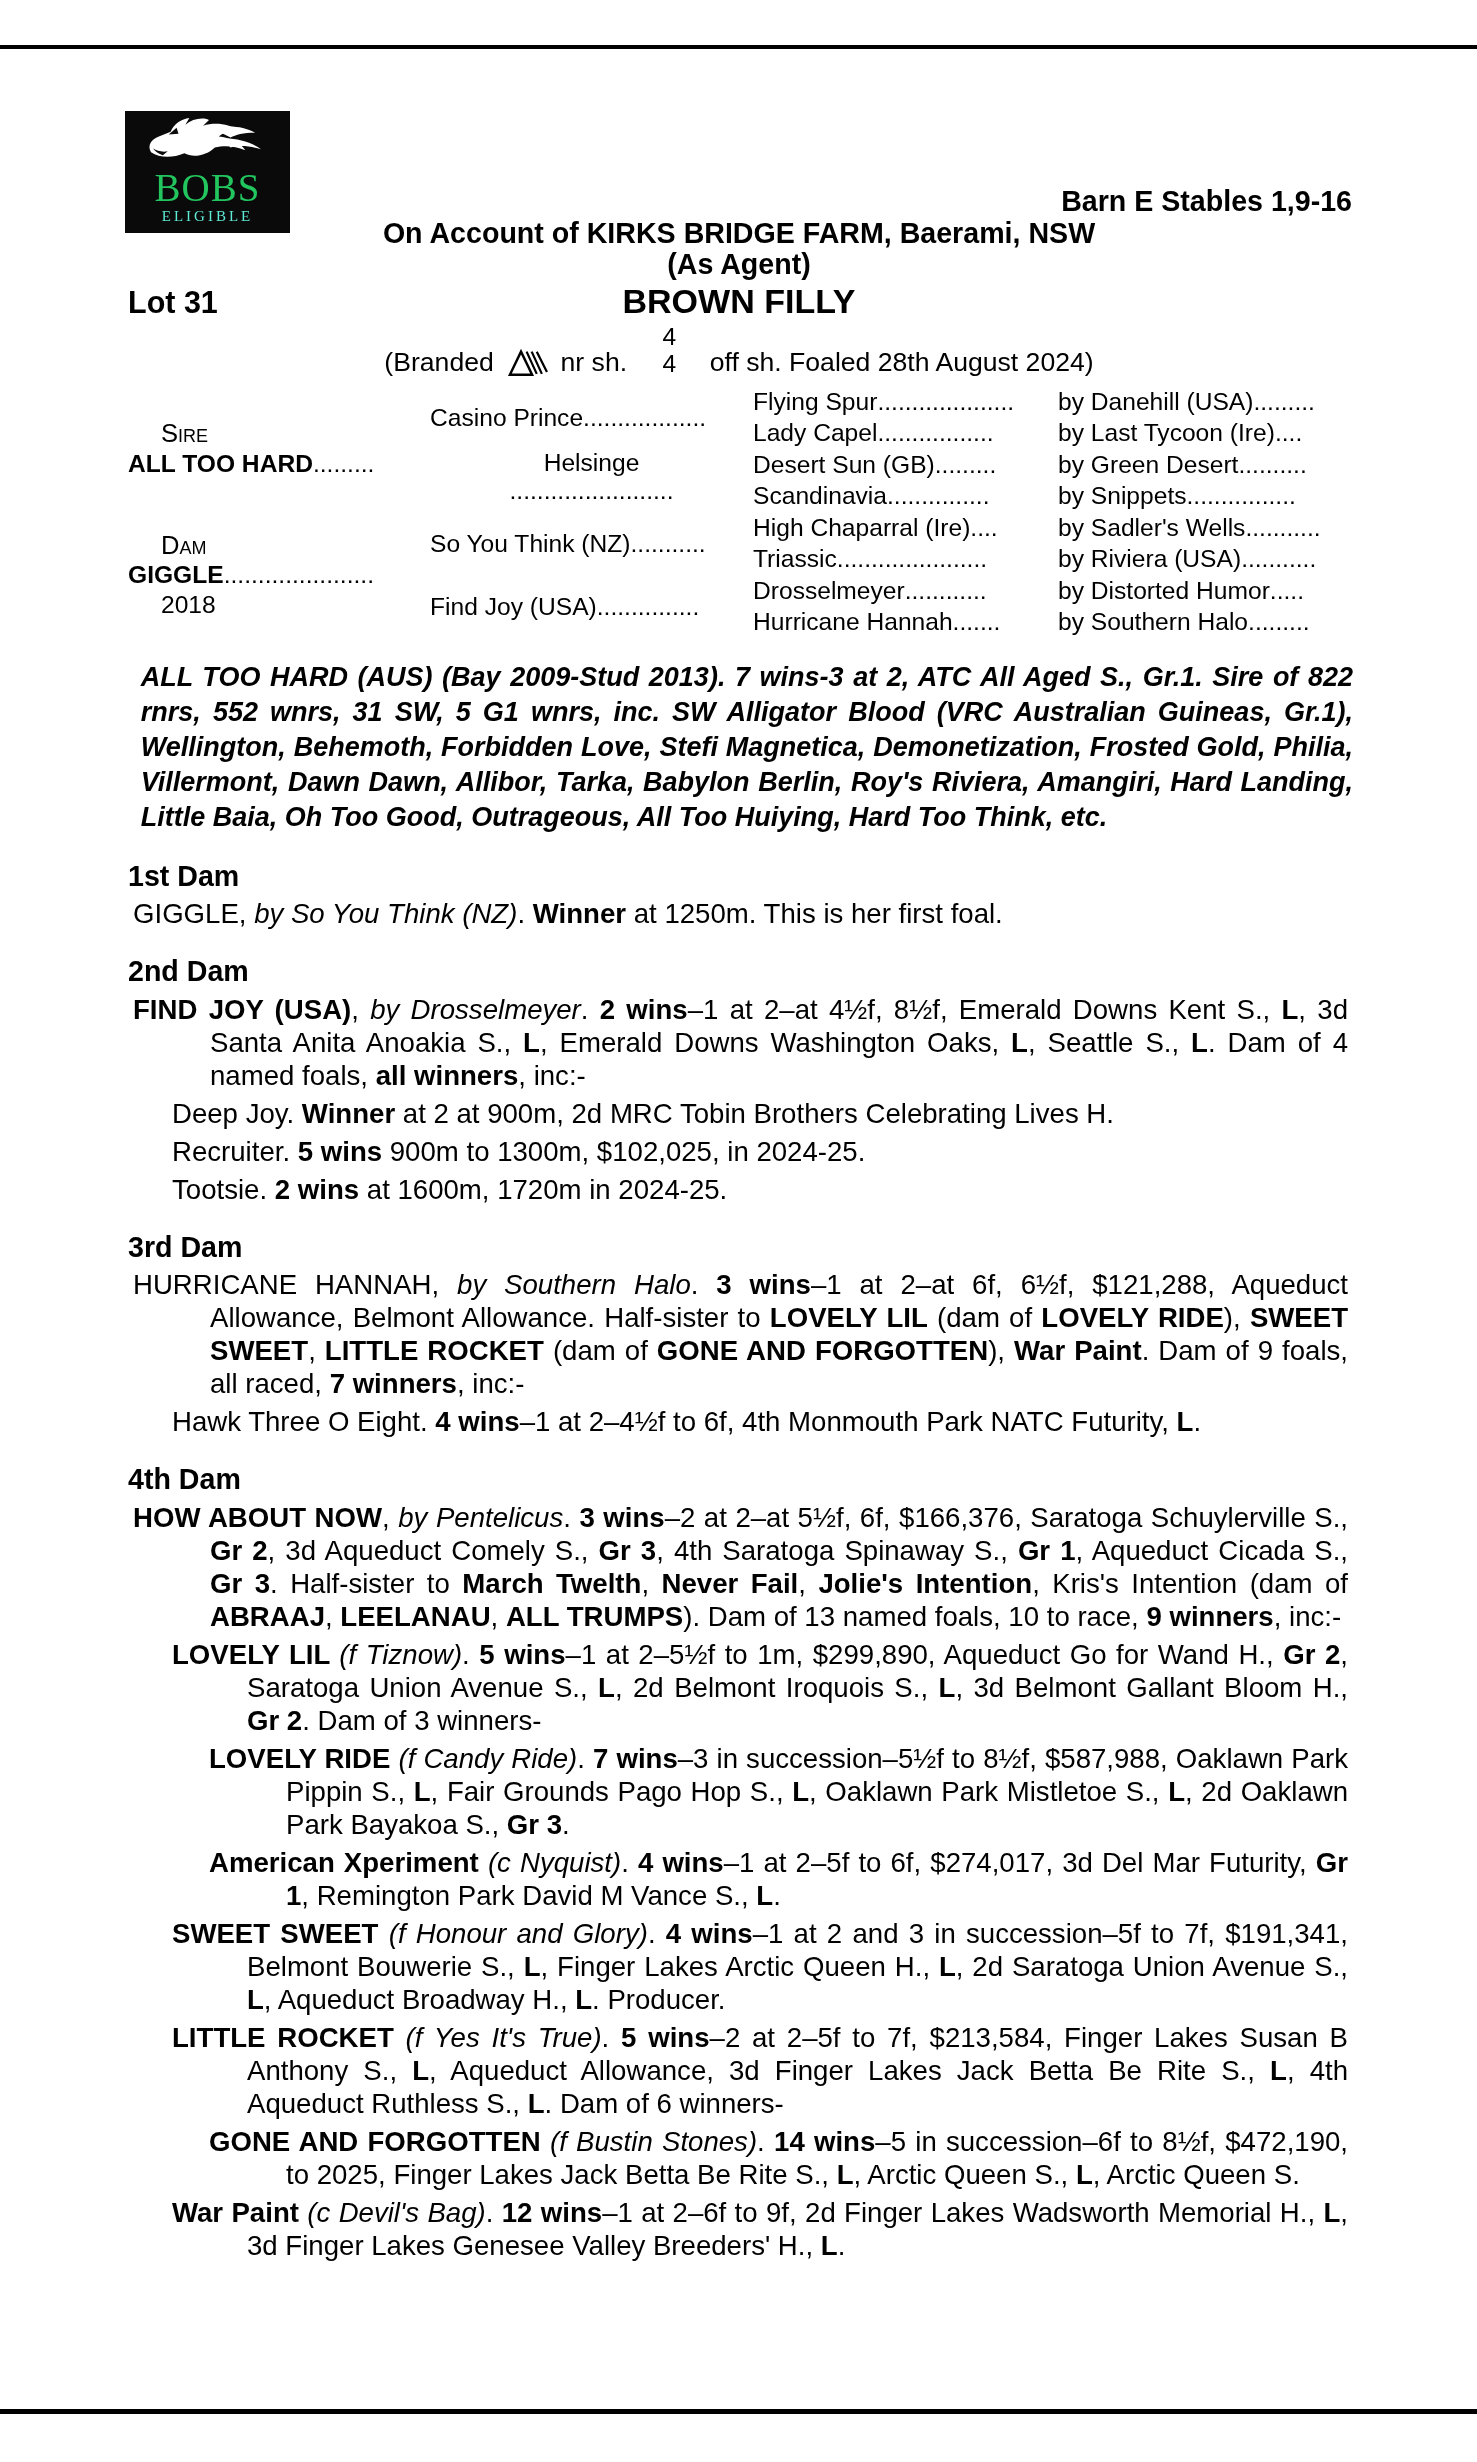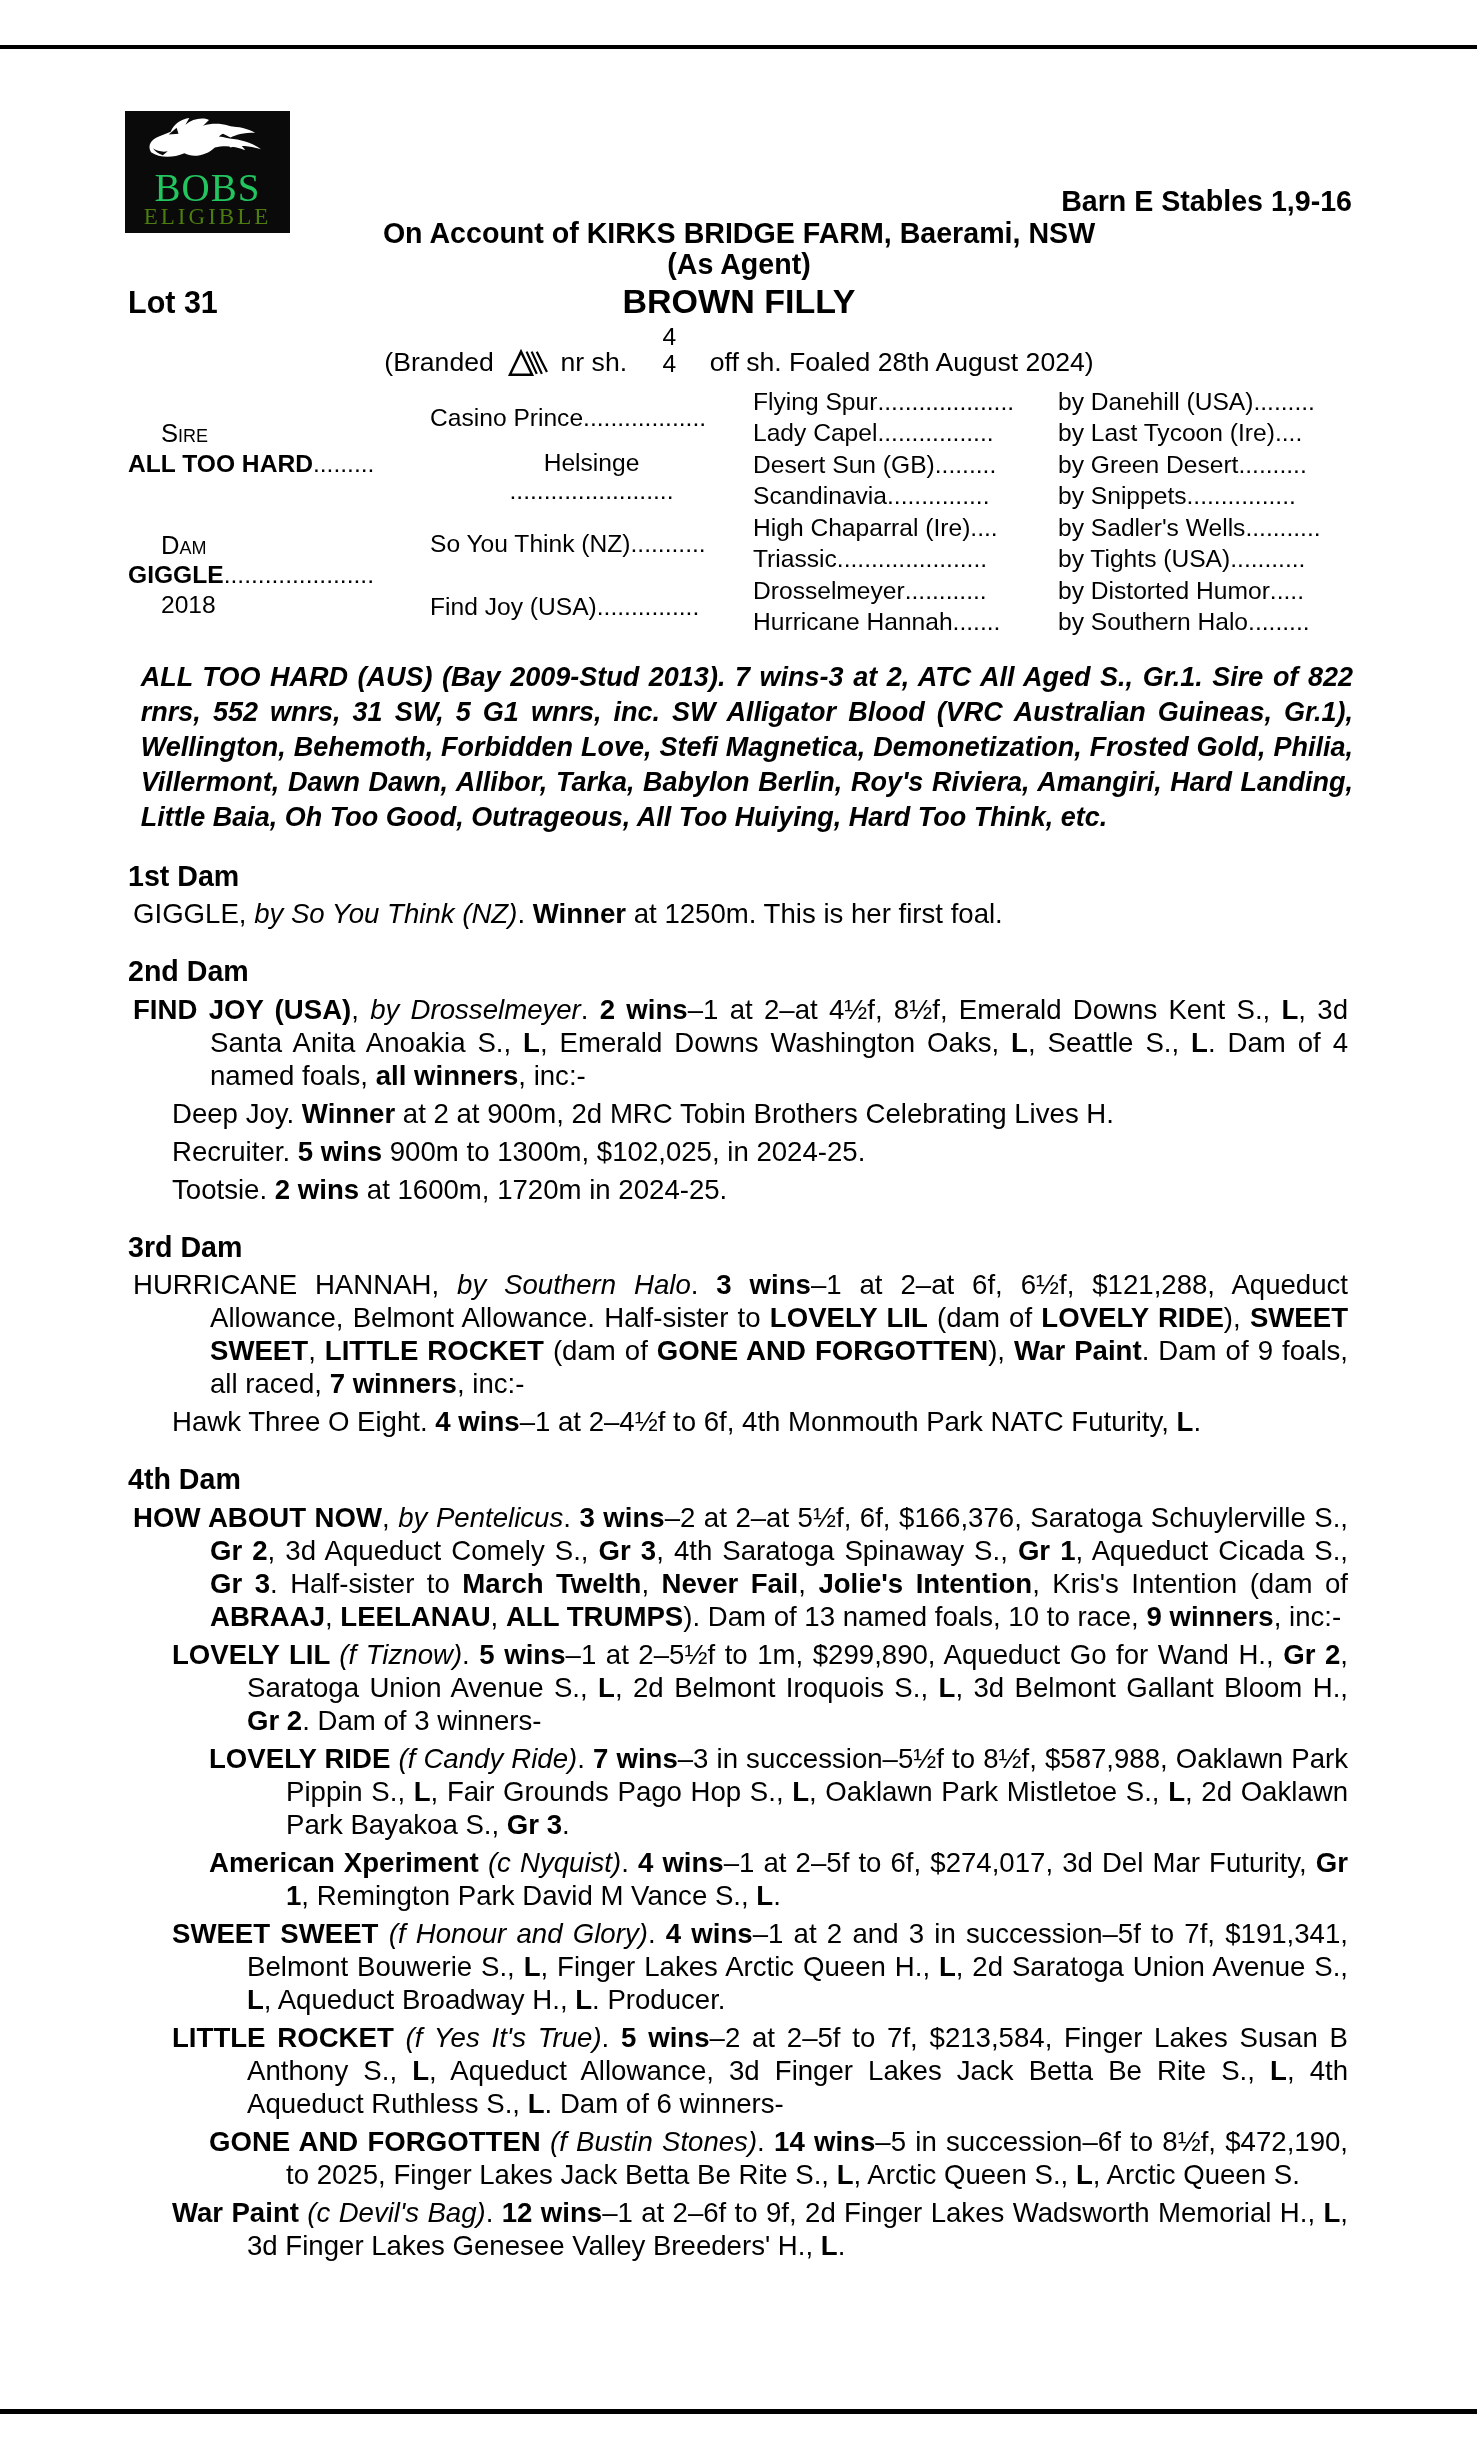--- a/index.html
+++ b/index.html
@@ -8,21 +8,21 @@
   .rule{position:absolute;left:0;right:0;background:#000;}
   .rule.top{top:45px;height:3.9px;}
   .rule.bottom{top:2409px;height:4.9px;}
 
   
   .header{position:absolute;top:0;left:0;right:0;height:386px;}
   .logo{position:absolute;left:125px;top:111px;width:165px;height:122px;background:#0a0a0a;
         display:flex;flex-direction:column;align-items:center;justify-content:flex-start;padding-top:2px;box-sizing:border-box;}
   .logo svg{width:138px;height:55px;display:block;}
   .logo-bobs{font-family:"Liberation Serif","DejaVu Serif",serif;color:#22c55e;font-size:39px;line-height:39px;letter-spacing:1px;}
-  .logo-eligible{font-family:"Liberation Serif","DejaVu Serif",serif;color:#4d7c0f;font-size:23px;line-height:19.7px;letter-spacing:3px;}
+  .logo-eligible{font-family:"Liberation Serif","DejaVu Serif",serif;color:#5eead4;font-size:15px;line-height:19.7px;letter-spacing:3px;}
   .barn{position:absolute;top:187px;right:126px;font-weight:bold;font-size:28.6px;line-height:29.6px;}
   .account{position:absolute;top:218px;left:0;right:0;text-align:center;font-weight:bold;font-size:28.6px;line-height:30.5px;}
   .agent{position:absolute;top:249px;left:0;right:0;text-align:center;font-weight:bold;font-size:28.6px;line-height:30.5px;}
   .lot{position:absolute;top:287px;left:128px;font-weight:bold;font-size:30.5px;line-height:31.5px;}
   .horse-title{position:absolute;top:284px;left:0;right:0;text-align:center;font-weight:bold;font-size:34px;line-height:35px;}
   .branded{position:absolute;top:307px;left:0;right:0;height:71px;display:flex;align-items:flex-end;justify-content:center;
            font-size:26.6px;gap:9.9px;}
   .brand-mark{width:43px;height:31.5px;margin:0 2px;}
   .frac{display:inline-flex;flex-direction:column;align-items:center;font-size:24.6px;line-height:27.6px;margin:0 23.6px 0 25.6px;}
 
@@ -155,21 +155,21 @@
         </div>
       <div class="ped-cell" style="grid-area:5/4/6/5">
           <span>by Sadler's Wells</span>
           <span>...........</span>
         </div>
       <div class="ped-cell" style="grid-area:6/3/7/4">
           <span>Triassic</span>
           <span>......................</span>
         </div>
       <div class="ped-cell" style="grid-area:6/4/7/5">
-          <span>by Tights (USA)</span>
+          <span>by Riviera (USA)</span>
           <span>...........</span>
         </div>
       <div class="ped-cell" style="grid-area:7/3/8/4">
           <span>Drosselmeyer</span>
           <span> ............</span>
         </div>
       <div class="ped-cell" style="grid-area:7/4/8/5">
           <span>by Distorted Humor</span>
           <span> .....</span>
         </div>

